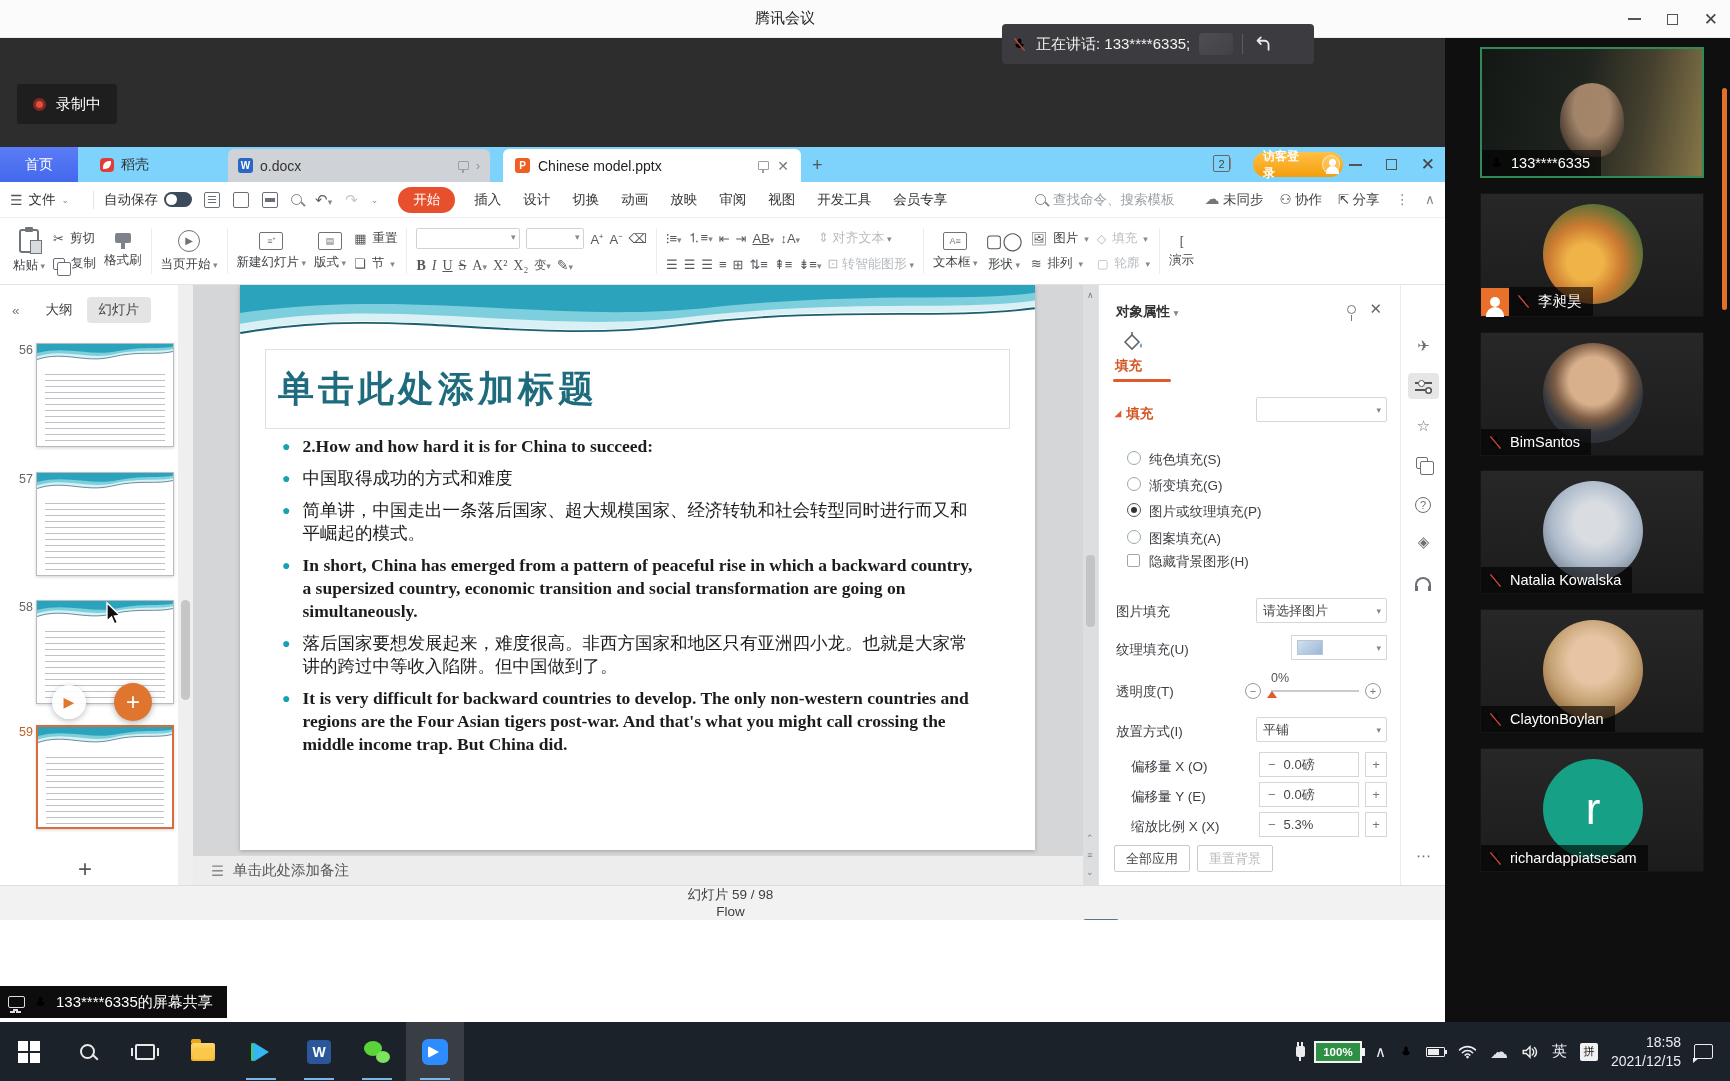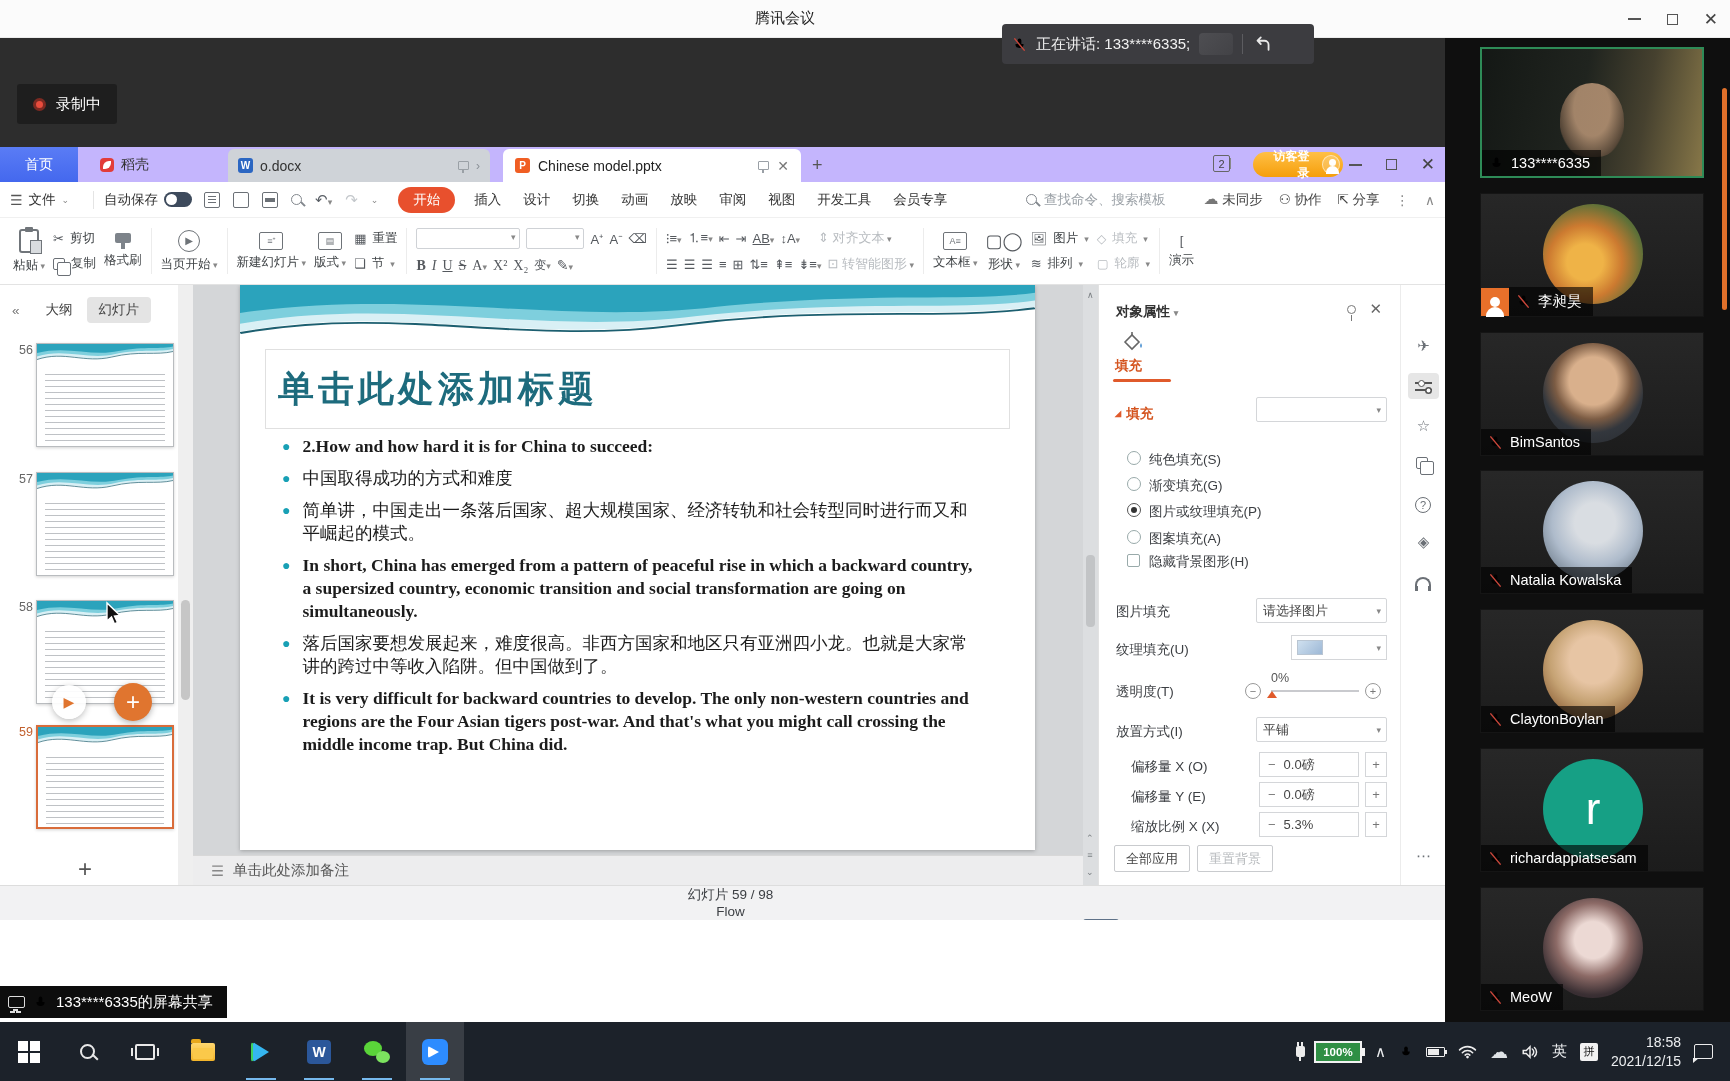--- a/index.html
+++ b/index.html
@@ -28,21 +28,21 @@
   .shared { position:absolute; left:0; top:38px; width:1445px; height:984px; background:#fff; }
   .share-dark { position:absolute; left:0; top:0; width:1445px; height:109px; background:#2d2d2d; }
   .rec-badge { position:absolute; left:17px; top:46px; height:40px; background:#1e1e1e; border-radius:3px; display:flex; align-items:center; padding:0 16px; gap:10px; }
   .rec-dot { width:13px; height:13px; border-radius:50%; background:#e84c3d; border:3px solid #7c2a22; }
   .rec-text { color:#fff; font-size:15px; }
 
   
   .wps { position:absolute; left:0; top:109px; width:1445px; height:773px; background:#fff; overflow:hidden; }
 
   
-  .tabbar { position:relative; height:35px; background:#c4b5fd;text-align:right; }
+  .tabbar { position:relative; height:35px; background:#7dd3fc; }
   .tab-home { position:absolute; left:0; top:0; width:78px; height:35px; background:linear-gradient(180deg,#5a7cf5,#4468ee); color:#fff; font-size:14px; display:flex; align-items:center; justify-content:center; }
   .tab-docer { position:absolute; left:90px; top:0; width:115px; height:35px; display:flex; align-items:center; gap:7px; padding-left:10px; font-size:14px; color:#333; }
   .docer-logo { width:14px; height:14px; border-radius:4px; background:#e23c39; position:relative; }
   .docer-logo::after { content:''; position:absolute; left:3px; top:3px; width:8px; height:8px; border-radius:6px 0 6px 0; background:#fff; }
   .tab-doc { position:absolute; left:228px; top:2px; width:262px; height:33px; background:#cfd3d8; border-radius:6px 6px 0 0; display:flex; align-items:center; gap:7px; padding:0 10px; font-size:14px; color:#333; }
   .w-logo { width:15px; height:15px; border-radius:3px; background:#2b66c2; color:#fff; font-size:10px; font-weight:bold; display:flex; align-items:center; justify-content:center; }
   .p-logo { width:15px; height:15px; border-radius:3px; background:#f05e23; color:#fff; font-size:10px; font-weight:bold; display:flex; align-items:center; justify-content:center; }
   .tab-active { position:absolute; left:503px; top:2px; width:298px; height:33px; background:#fff; border-radius:6px 6px 0 0; display:flex; align-items:center; gap:8px; padding:0 12px; font-size:14px; color:#222; }
   .tab-spacer { flex:1; }
   .pin-ic { width:11px; height:9px; border:1.4px solid #9aa0a6; border-radius:1px; position:relative; }
@@ -67,21 +67,21 @@
   .toggle::after { content:''; position:absolute; left:2px; top:2px; width:11px; height:11px; border-radius:50%; background:#fff; }
   .mb-icons { display:flex; align-items:center; gap:13px; margin:0 12px; color:#5a5f66; font-size:15px; }
   .ic-box { width:16px; height:16px; border:1.5px solid #6b7076; border-radius:2px; position:relative; }
   .ic-box.print::after { content:''; position:absolute; left:2px; right:2px; top:5px; height:4px; background:#6b7076; }
   .ic-box.docp::after { content:''; position:absolute; left:3px; top:3px; width:8px; height:1.5px; background:#6b7076; box-shadow:0 3px 0 #6b7076, 0 6px 0 #6b7076; }
   .mag { width:11px; height:11px; border:1.7px solid #82878d; border-radius:50%; position:relative; }
   .mag::after { content:''; position:absolute; width:6px; height:1.8px; background:#82878d; right:-5px; bottom:-1px; transform:rotate(45deg); }
   .start-pill { background:#e8502d; color:#fff; border-radius:14px; padding:4px 15px; font-size:13.5px; margin:0 8px; }
   .mb-item { padding:0 11px; white-space:nowrap; }
   .mb-search { margin-left:auto; display:flex; align-items:center; gap:7px; color:#9aa0a6; }
-  .mb-right { display:flex; align-items:center; gap:16px; margin-left:38px; color:#444; }
+  .mb-right { display:flex; align-items:center; gap:16px; margin-left:30px; color:#444;font-family:Liberation Serif, serif; }
   .cloudic { font-size:15px; color:#777; }
 
   
   .toolbar { position:relative; height:67px; background:#fff; border-bottom:1px solid #e3e3e3; display:flex; align-items:stretch; padding:4px 6px; color:#3f4346; }
   .tg { display:flex; align-items:center; gap:8px; padding:0 7px; }
   .tsep { width:1px; background:#ececec; margin:6px 2px; }
   .bigbtn { display:flex; flex-direction:column; align-items:center; justify-content:center; gap:4px; font-size:12.5px; white-space:nowrap; }
   .rows2 { display:flex; flex-direction:column; justify-content:center; gap:8px; font-size:12.5px; }
   .rowline { display:flex; align-items:center; gap:6px; white-space:nowrap; }
   .caret { font-size:9px; color:#888; }
@@ -822,30 +822,20 @@
       </div>
     <div class="namebar">
       <svg class="mic" viewBox="0 0 24 24">
           <use href="#micsym"></use>
           <line class="slash" x1="4.5" y1="3" x2="19.5" y2="21"></line>
         </svg>
       <span>richardappiatsesam</span>
     </div>
   </div>
 
-  <div class="tile" style="top:849px">
-    <div class="ava a7"></div>
-    <div class="namebar">
-      <svg class="mic" viewBox="0 0 24 24">
-          <use href="#micsym"></use>
-          <line class="slash" x1="4.5" y1="3" x2="19.5" y2="21"></line>
-        </svg>
-      <span>MeoW</span>
-    </div>
-  </div>
 
   <div class="sb-scroll"></div>
 </div>
 
 <div class="taskbar">
   <div class="tb-left">
     <div class="tb-ic">
         <div class="startic">
           <span></span>
           <span></span>

